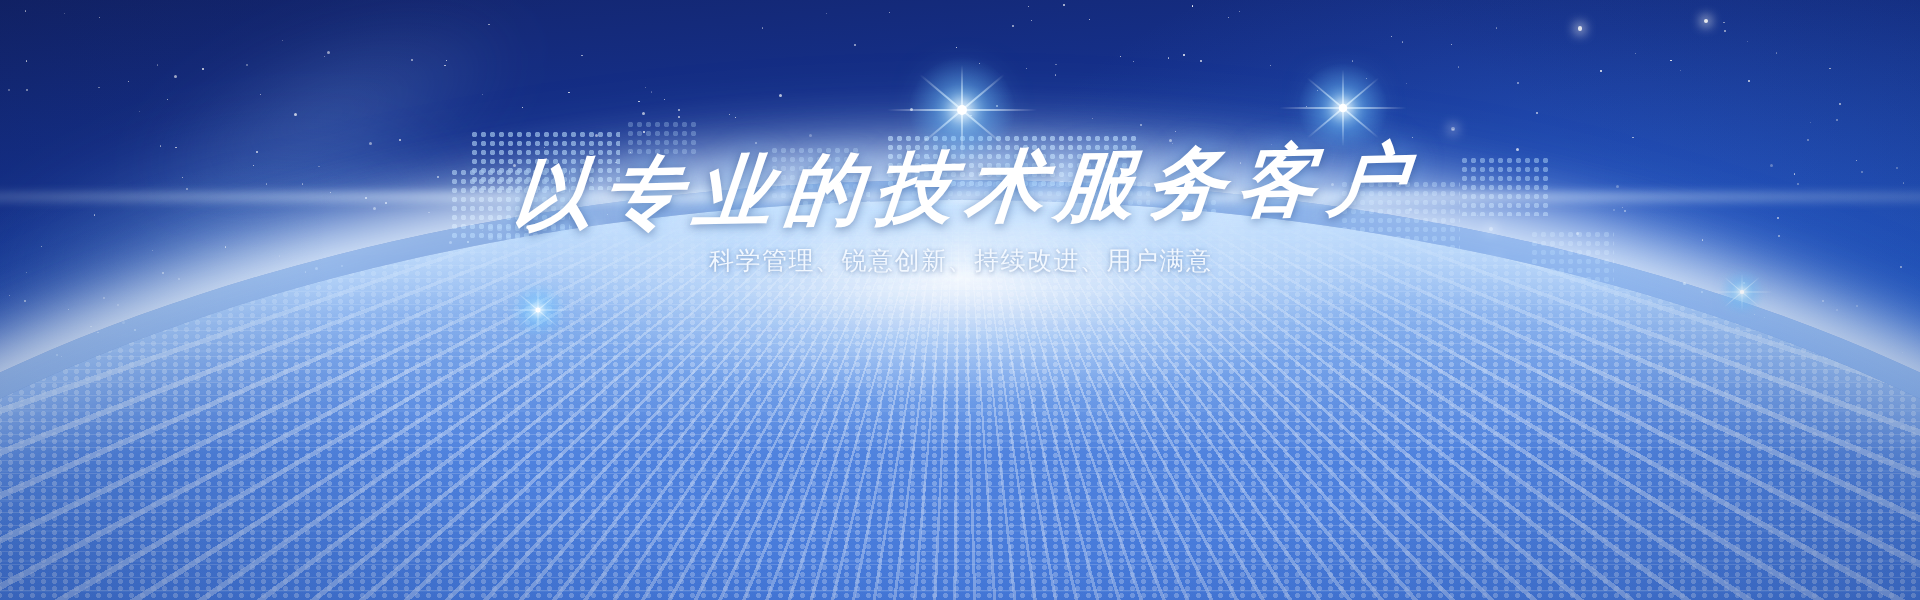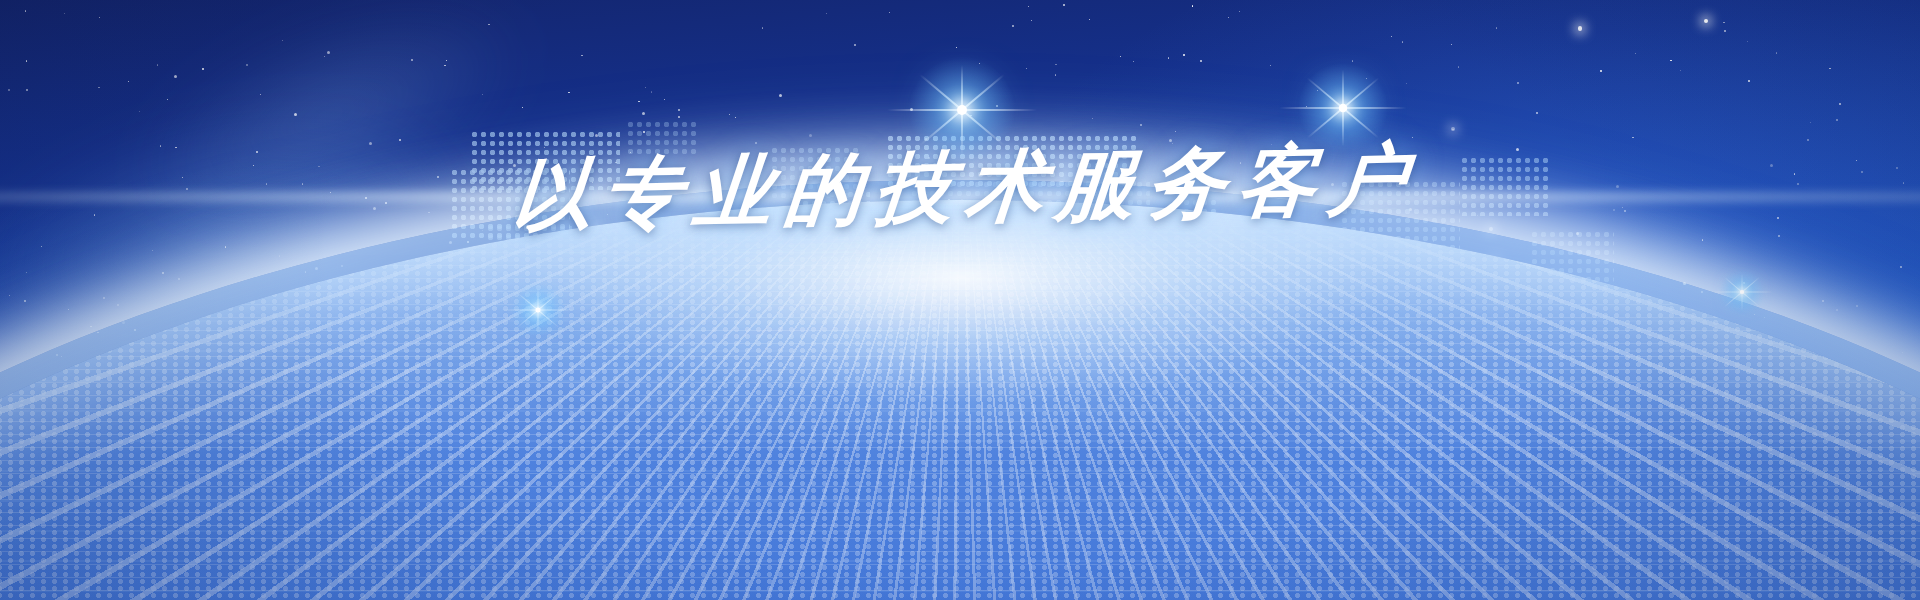--- a/index.html
+++ b/index.html
@@ -666,15 +666,16 @@
         <span class="sp d1"></span>
         <span class="sp d2"></span>
         <span class="core"></span>
       </div>
     </div>
 
   <div class="vignette"></div>
 
   <div class="content">
     <div class="headline">以专业的技术服务客户</div>
+    <div class="subtitle">科学管理、锐意创新、持续改进、用户满意</div>
   </div>
 
 </div>
 
 </body></html>

